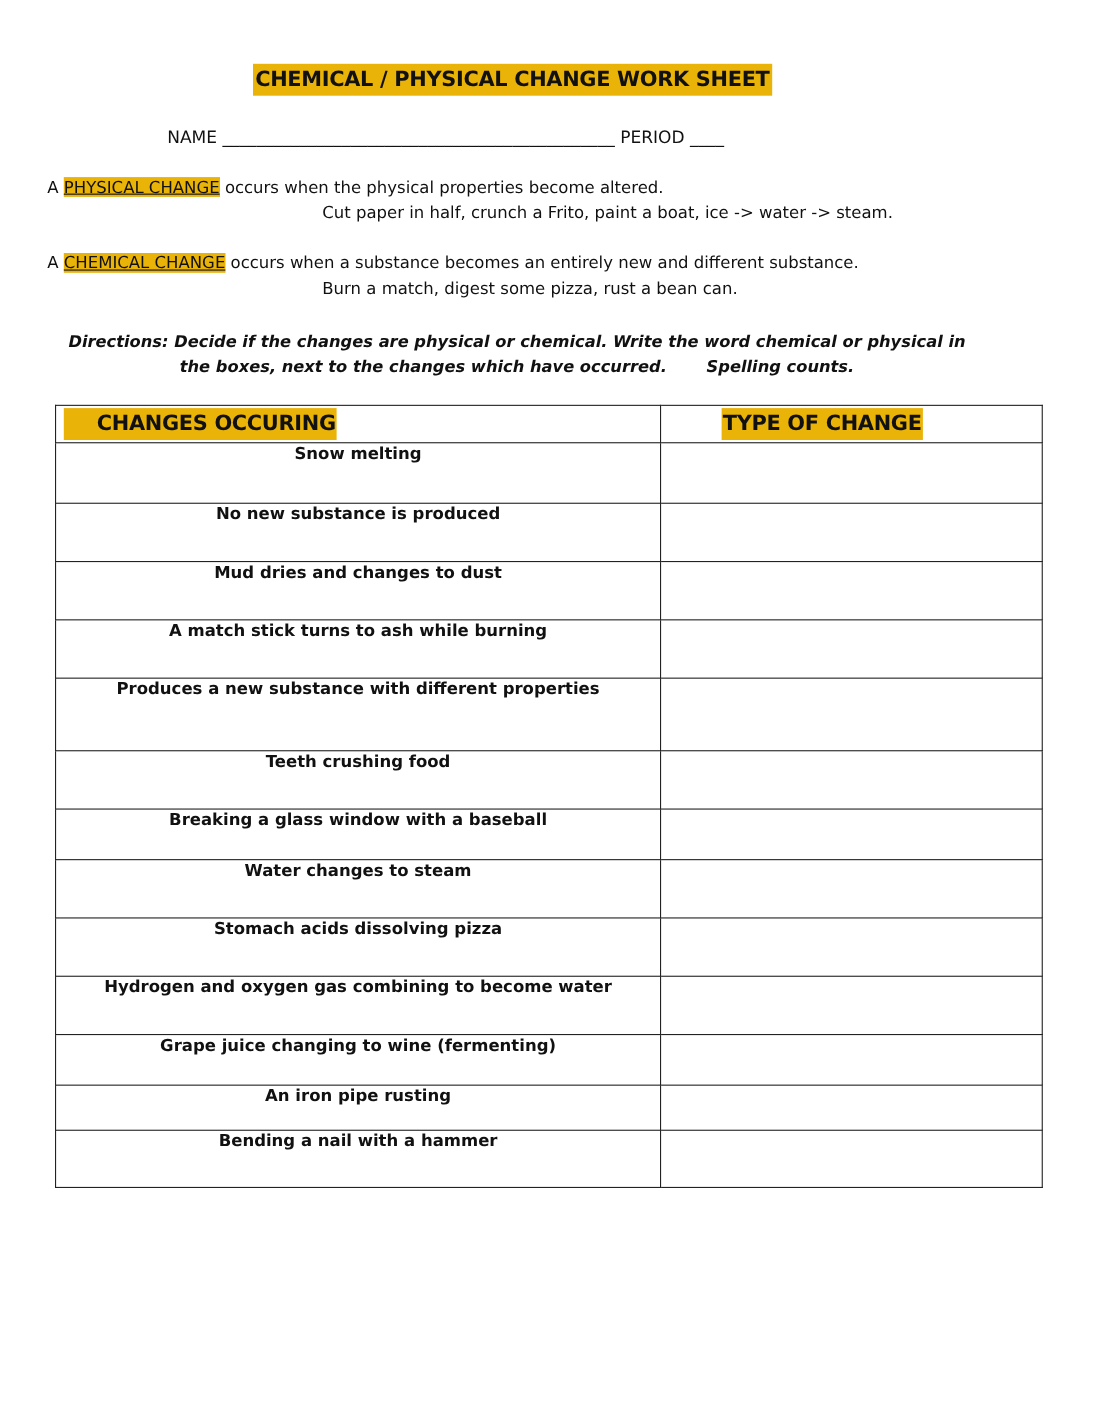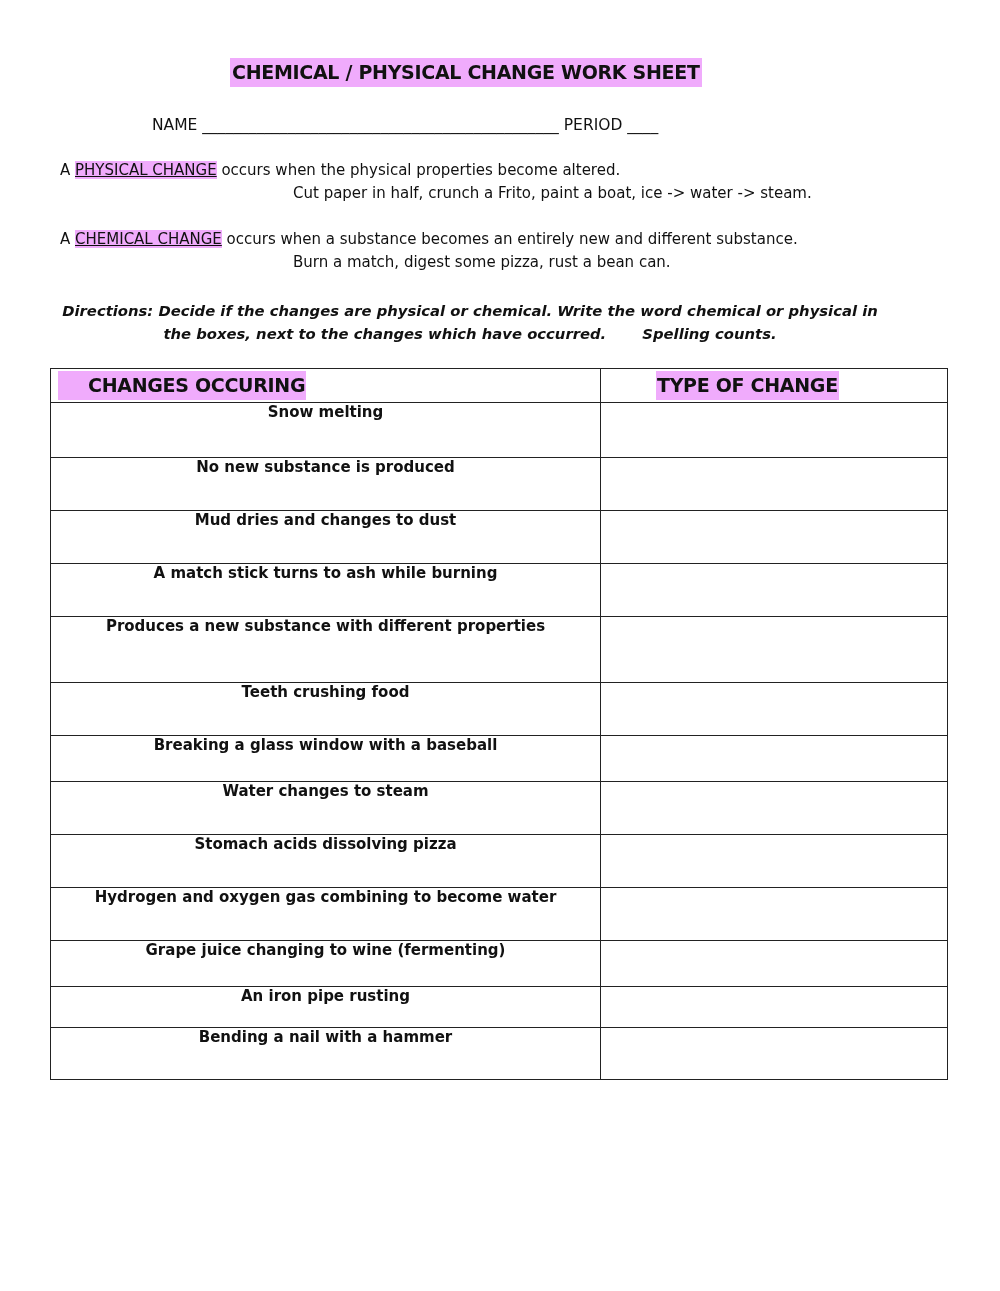--- a/index.html
+++ b/index.html
@@ -1,30 +1,30 @@
 <!DOCTYPE html>
 <html><head>
 <meta charset="utf-8">
 <style>
   html, body { margin: 0; padding: 0; background: #ffffff; }
   body {
     width: 1000px; height: 1291px; position: relative; overflow: hidden;
     font-family: "DejaVu Sans", sans-serif; color: #111;
   }
-  .hl { background: #f0abfc; }
+  .hl { background: #eab308; }
   .title {
     position: absolute; left: 230px; top: 58px; height: 29px;
     font-size: 19px; font-weight: bold; line-height: 29px; padding: 0 2px;
     letter-spacing: -0.3px;
   }
   .name-line {
     position: absolute; left: 152px; top: 114px; font-size: 15.5px; line-height: 22px;
     white-space: pre;
   }
-  .def { position: absolute; left: 60px; font-size: 15px; line-height: 22px; white-space: nowrap; text-align: center; }
+  .def { position: absolute; left: 43px; font-size: 15px; line-height: 22px; white-space: nowrap; text-align: center; }
   .def .term { text-decoration: underline; }
   .example { position: absolute; left: 293px; font-size: 15px; line-height: 22px; white-space: nowrap; }
   .directions {
     position: absolute; left: 60px; top: 299px; width: 820px; text-align: center;
     font-size: 14.8px; font-weight: bold; font-style: italic; line-height: 23px;
   }
   .directions .l2 { display: block; }
   table.ws {
     position: absolute; left: 50px; top: 368px; width: 897px;
     border-collapse: collapse; table-layout: fixed;

